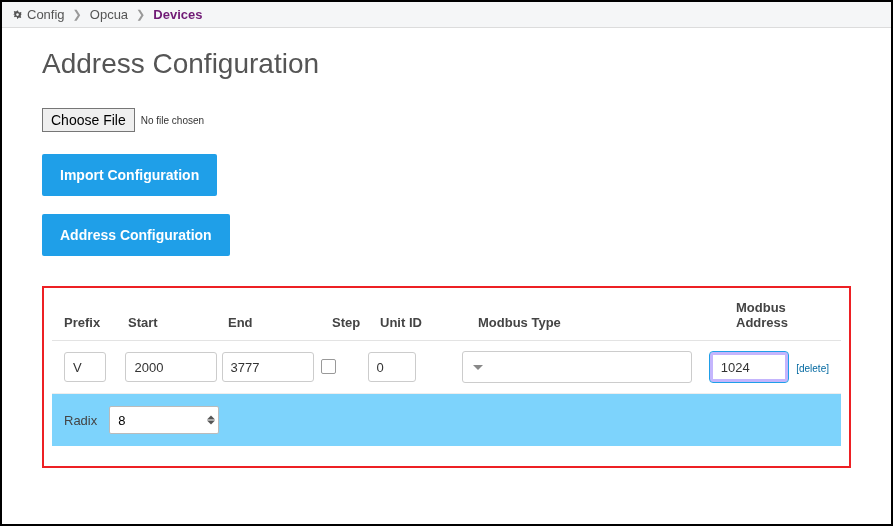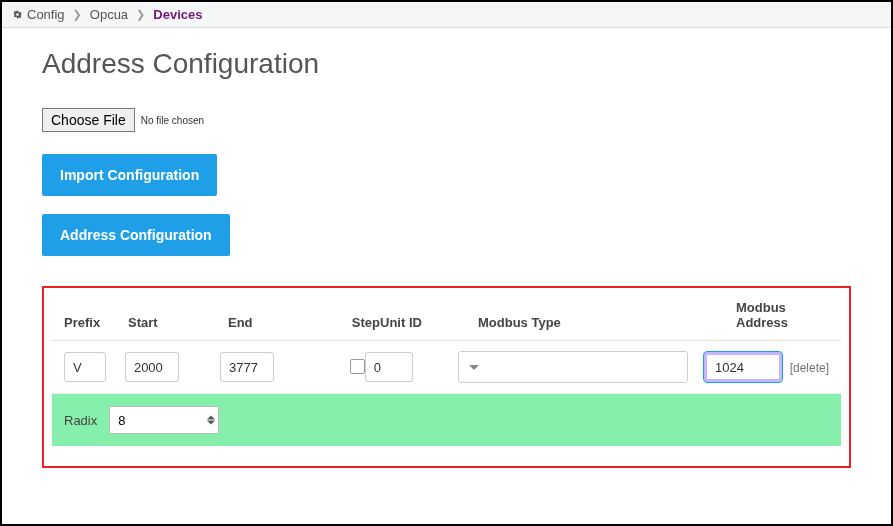--- a/index.html
+++ b/index.html
@@ -106,34 +106,34 @@
       color: #444;
       align-items: flex-end;
     }
     .table-row {
       display: flex;
       padding: 10px 12px;
       align-items: center;
       border-bottom: 1px solid #eee;
     }
     .table-row.radix-row {
-      background: #86efac;
+      background: #7dd3fc;
       border-bottom: none;
       padding: 12px 12px;
     }
     .col-prefix { width: 64px; }
     .col-start  { width: 100px; }
     .col-end    { width: 104px; }
-    .col-step   { width: 48px; text-align: right; }
+    .col-step   { width: 48px; text-align: left; }
     .col-unit   { width: 98px; }
     .col-type   { width: 250px; }
     .col-addr   { width: 98px; padding-left:8px;}
     .col-del    { flex: 0 0 auto; margin-left:auto; }
     .cell-input {
-      width: 54px;
+      width: 92px;
       height: 30px;
       border: 1px solid #ccc;
       border-radius: 3px;
       padding: 0 8px;
       font-size: 13px;
       font-family: inherit;
       color: #333;
     }
     .cell-input.small { width: 42px; }
     .cell-input.unit  { width: 48px; }
@@ -164,22 +164,22 @@
       color: #333;
     }
     .chevron-down {
       width: 0;
       height: 0;
       border-left: 5px solid transparent;
       border-right: 5px solid transparent;
       border-top: 5px solid #888;
     }
     .delete-link {
-      color: #737373;
-      font-size: 12px;
+      color: #0369a1;
+      font-size: 10px;
       cursor: pointer;
     }
     .radix-label {
       font-size: 13px;
       color: #444;
       margin-right: 12px;
     }
     .radix-input-wrap {
       position: relative;
       display: inline-block;

